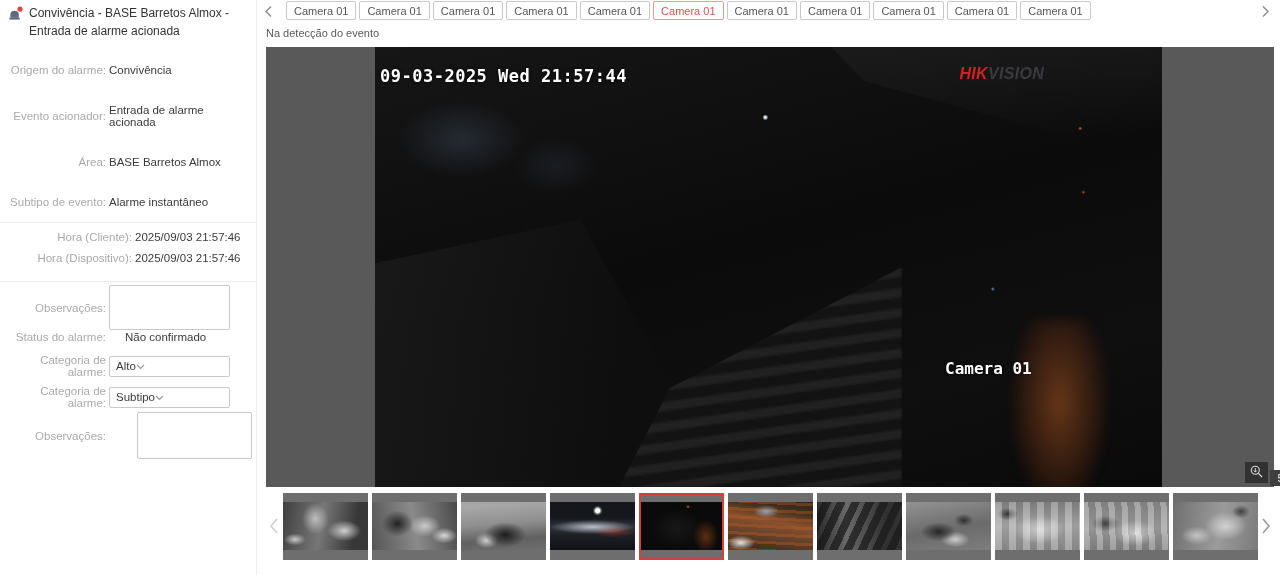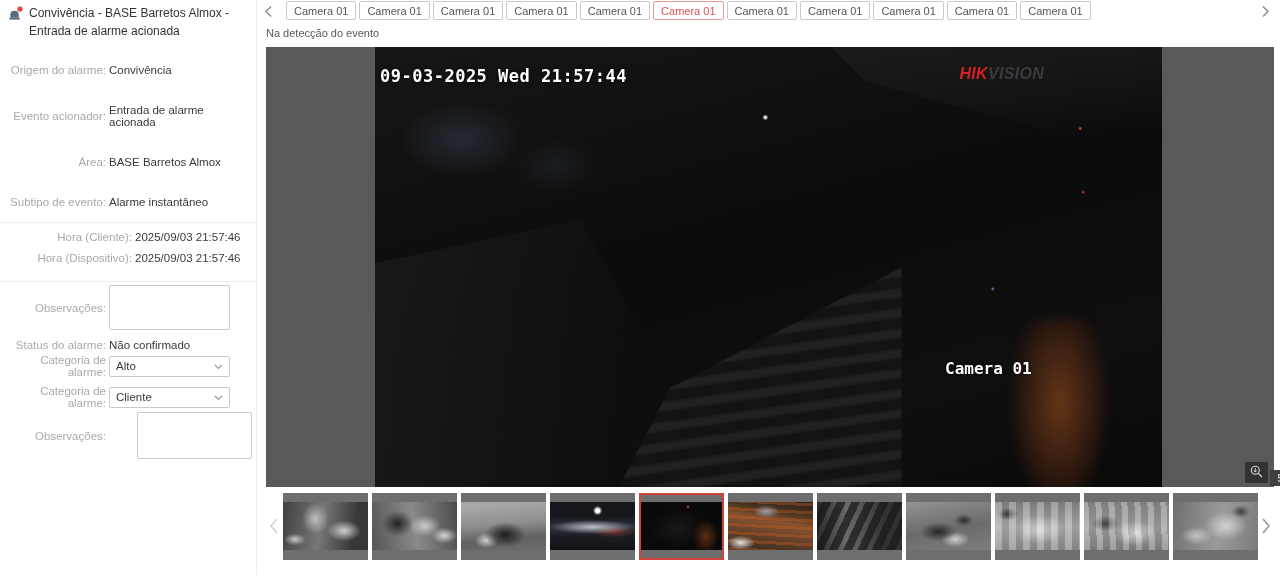--- a/index.html
+++ b/index.html
@@ -24,29 +24,29 @@
 
   .expand-link { position:absolute; top:196px; left:0; width:100%; text-align:center;
     font-size:11.5px; font-weight:700; color:#1e88c7; cursor:pointer; }
   .expand-link svg { vertical-align:-2px; margin-left:4px; }
 
   .hr { position:absolute; left:0; right:0; border-top:1px solid #ececec; height:0; }
   .hr1 { top:222px; } .hr2 { top:281px; }
 
   .form-row { position:absolute; left:0; right:4px; display:flex; align-items:center; font-size:11.5px; }
   .obs1 { top:285px; }
-  .status-row { top:339px; }
+  .status-row { top:331px;gap:16px; }
   .sel-row1 { top:354px; }
   .sel-row2 { top:385px; }
   .obs2 { top:412px;gap:28px; }
   textarea.box { width:121px; height:45px; border:1px solid #c9c9c9; border-radius:2px; margin-left:3px;
     resize:none; font:inherit; font-size:11.5px; color:#3a3a3a; outline:none; padding:3px 5px; }
   .obs2 textarea.box { height:47px; }
   .select { width:121px; height:21px; border:1px solid #c9c9c9; border-radius:2px; margin-left:3px; background:#fff;
-    display:flex; align-items:center; justify-content:space-between; padding:0 6px; color:#3a3a3a; cursor:pointer; }
+    display:flex; align-items:center; justify-content:flex-start; padding:0 6px; color:#3a3a3a; cursor:pointer; }
 
   
   .tab-prev { position:absolute; left:262px; top:3px; color:#8a8a8a; background:none; border:none; padding:2px; cursor:pointer; }
   .tabs { position:absolute; left:286px; top:1px; display:flex; gap:3px; }
   .cam-tab { height:19px; padding:0 7px; font-size:11px; line-height:16px; color:#555; background:#fff;
     border:1px solid #c9c9c9; border-radius:2px; font-family:inherit; cursor:pointer; white-space:nowrap; }
   .cam-tab.active { color:#d9534f; border-color:#e39b96; }
   .tab-next { position:absolute; right:8px; top:3px; color:#8a8a8a; background:none; border:none; padding:2px; cursor:pointer; }
 
   .phase-label { position:absolute; left:266px; top:27px; font-size:11px; color:#595959; }
@@ -176,21 +176,21 @@
       <span>Alto</span>
       <span><svg width="9" height="6" viewBox="0 0 9 6">
             <polyline points="1,1 4.5,4.5 8,1" fill="none" stroke="#999" stroke-width="1.2"></polyline>
           </svg></span>
     </div>
   </div>
 
   <div class="form-row sel-row2">
     <span class="lbl">Categoria de alarme:</span>
     <div class="select">
-      <span>Cliente</span>
+      <span>Subtipo</span>
       <span><svg width="9" height="6" viewBox="0 0 9 6">
             <polyline points="1,1 4.5,4.5 8,1" fill="none" stroke="#999" stroke-width="1.2"></polyline>
           </svg></span>
     </div>
   </div>
 
   <div class="form-row obs2">
     <span class="lbl">Observações:</span>
     <textarea class="box" style=""></textarea>
   </div>

